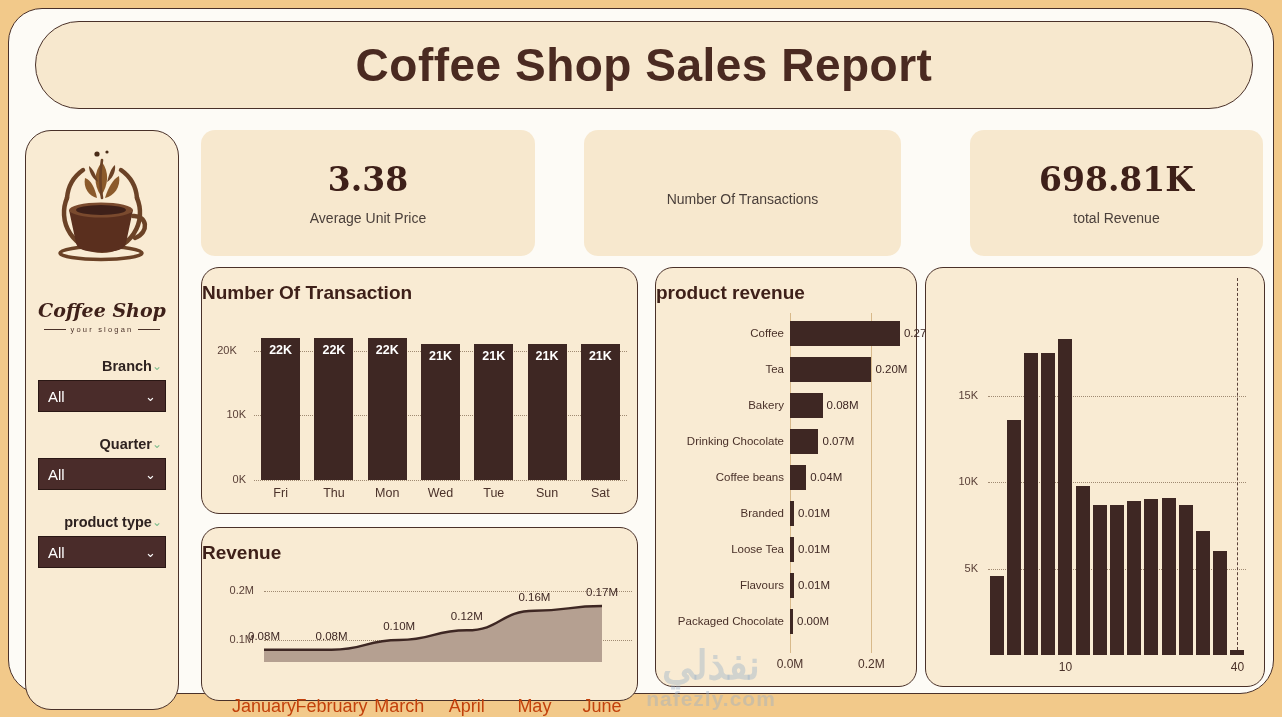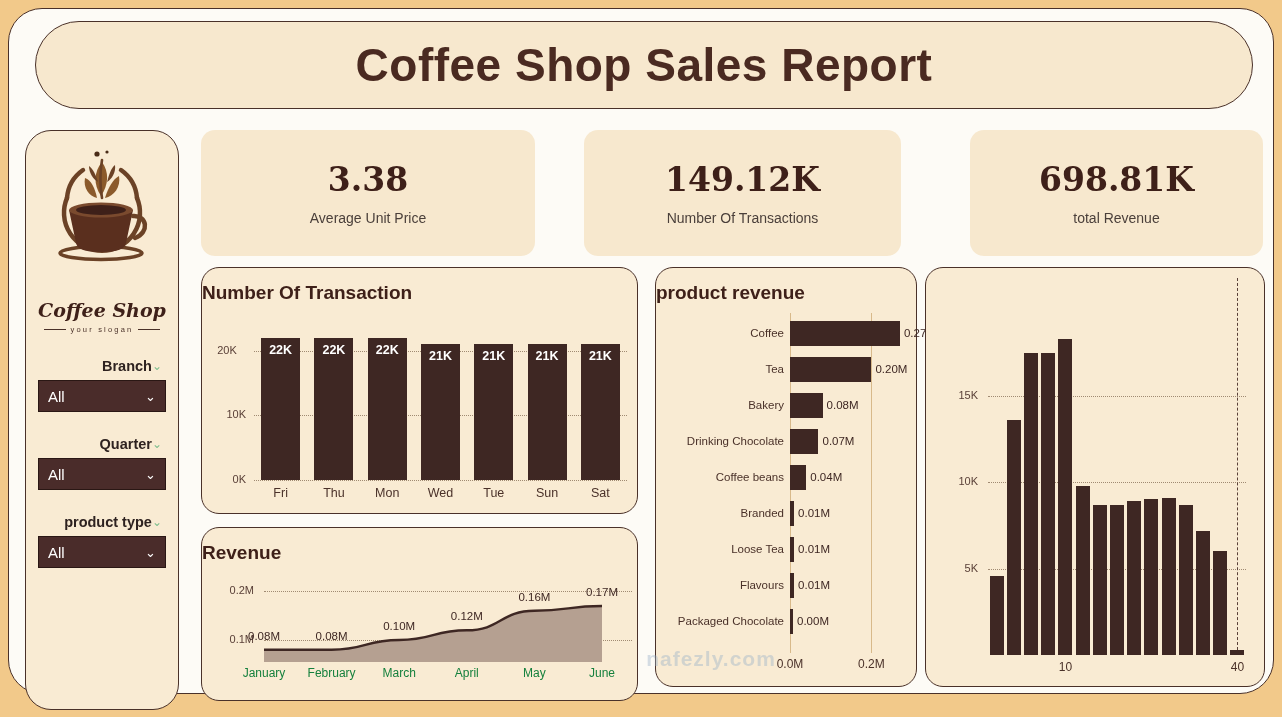--- a/index.html
+++ b/index.html
@@ -130,21 +130,21 @@
   .hbar-val { position: absolute; font-size: 11.5px; color: #3E2723; line-height: 24px; }
   .hgrid { position: absolute; width: 0; border-left: 1px solid #D8B98A; }
   .hax-label { position: absolute; font-size: 12px; color: #4A3129; text-align: center; }
   
   .hour-bar { position: absolute; background: #3E2723; }
   .hour-tick { position: absolute; font-size: 12px; color: #4A3129; text-align: center; }
   .dashline { position: absolute; width: 0; border-left: 1.6px dashed #5A4038; }
   .rev-pt {
     position: absolute; font-size: 11.5px; color: #3E2723; text-align: center;
   }
-  .rev-cat { position: absolute; font-size: 12px; color: #15803d; text-align: center; }
+  .rev-cat { position: absolute; font-size: 18px; color: #c2410c; text-align: center; margin-top: 30px; }
   
   #watermark {
     position: absolute; left: 592px; top: 636px;
     width: 220px; text-align: center;
     pointer-events: none; user-select: none;
   }
   #wm-ar {
     font-size: 40px; font-weight: bold;
     color: rgba(150,175,200,0.40);
     line-height: 1;
@@ -227,21 +227,20 @@
         <span class="filter-caret">⌄</span>
       </div>
     </div>
   </div>
 
   <div class="kpi" id="kpi-1">
     <div class="kpi-value">3.38</div>
     <div class="kpi-label">Average Unit Price</div>
   </div>
   <div class="kpi" id="kpi-2">
-    <div class="kpi-value">149.12K</div>
     <div class="kpi-label">Number Of Transactions</div>
   </div>
   <div class="kpi" id="kpi-3">
     <div class="kpi-value">698.81K</div>
     <div class="kpi-label">total Revenue</div>
   </div>
 
   <div class="panel" id="panel-transactions">
     <div class="panel-title">Number Of Transaction</div>
     <div id="vbar-plot">
@@ -361,16 +360,17 @@
         <div class="hour-bar" style="left: 218.4px; top: 231.462px; width: 14px; height: 155.538px;"></div>
         <div class="hour-bar" style="left: 235.6px; top: 229.733px; width: 14px; height: 157.267px;"></div>
         <div class="hour-bar" style="left: 252.8px; top: 236.646px; width: 14px; height: 150.354px;"></div>
         <div class="hour-bar" style="left: 270px; top: 262.569px; width: 14px; height: 124.431px;"></div>
         <div class="hour-bar" style="left: 287.2px; top: 283.308px; width: 14px; height: 103.692px;"></div>
         <div class="hour-bar" style="left: 304.4px; top: 381.815px; width: 14px; height: 5.18462px;"></div>
       </div>
   </div>
 
   <div id="watermark">
+    <div id="wm-ar">نفذلي</div>
     <div id="wm-en">nafezly.com</div>
   </div>
 
 </div>
 
 </body></html>

